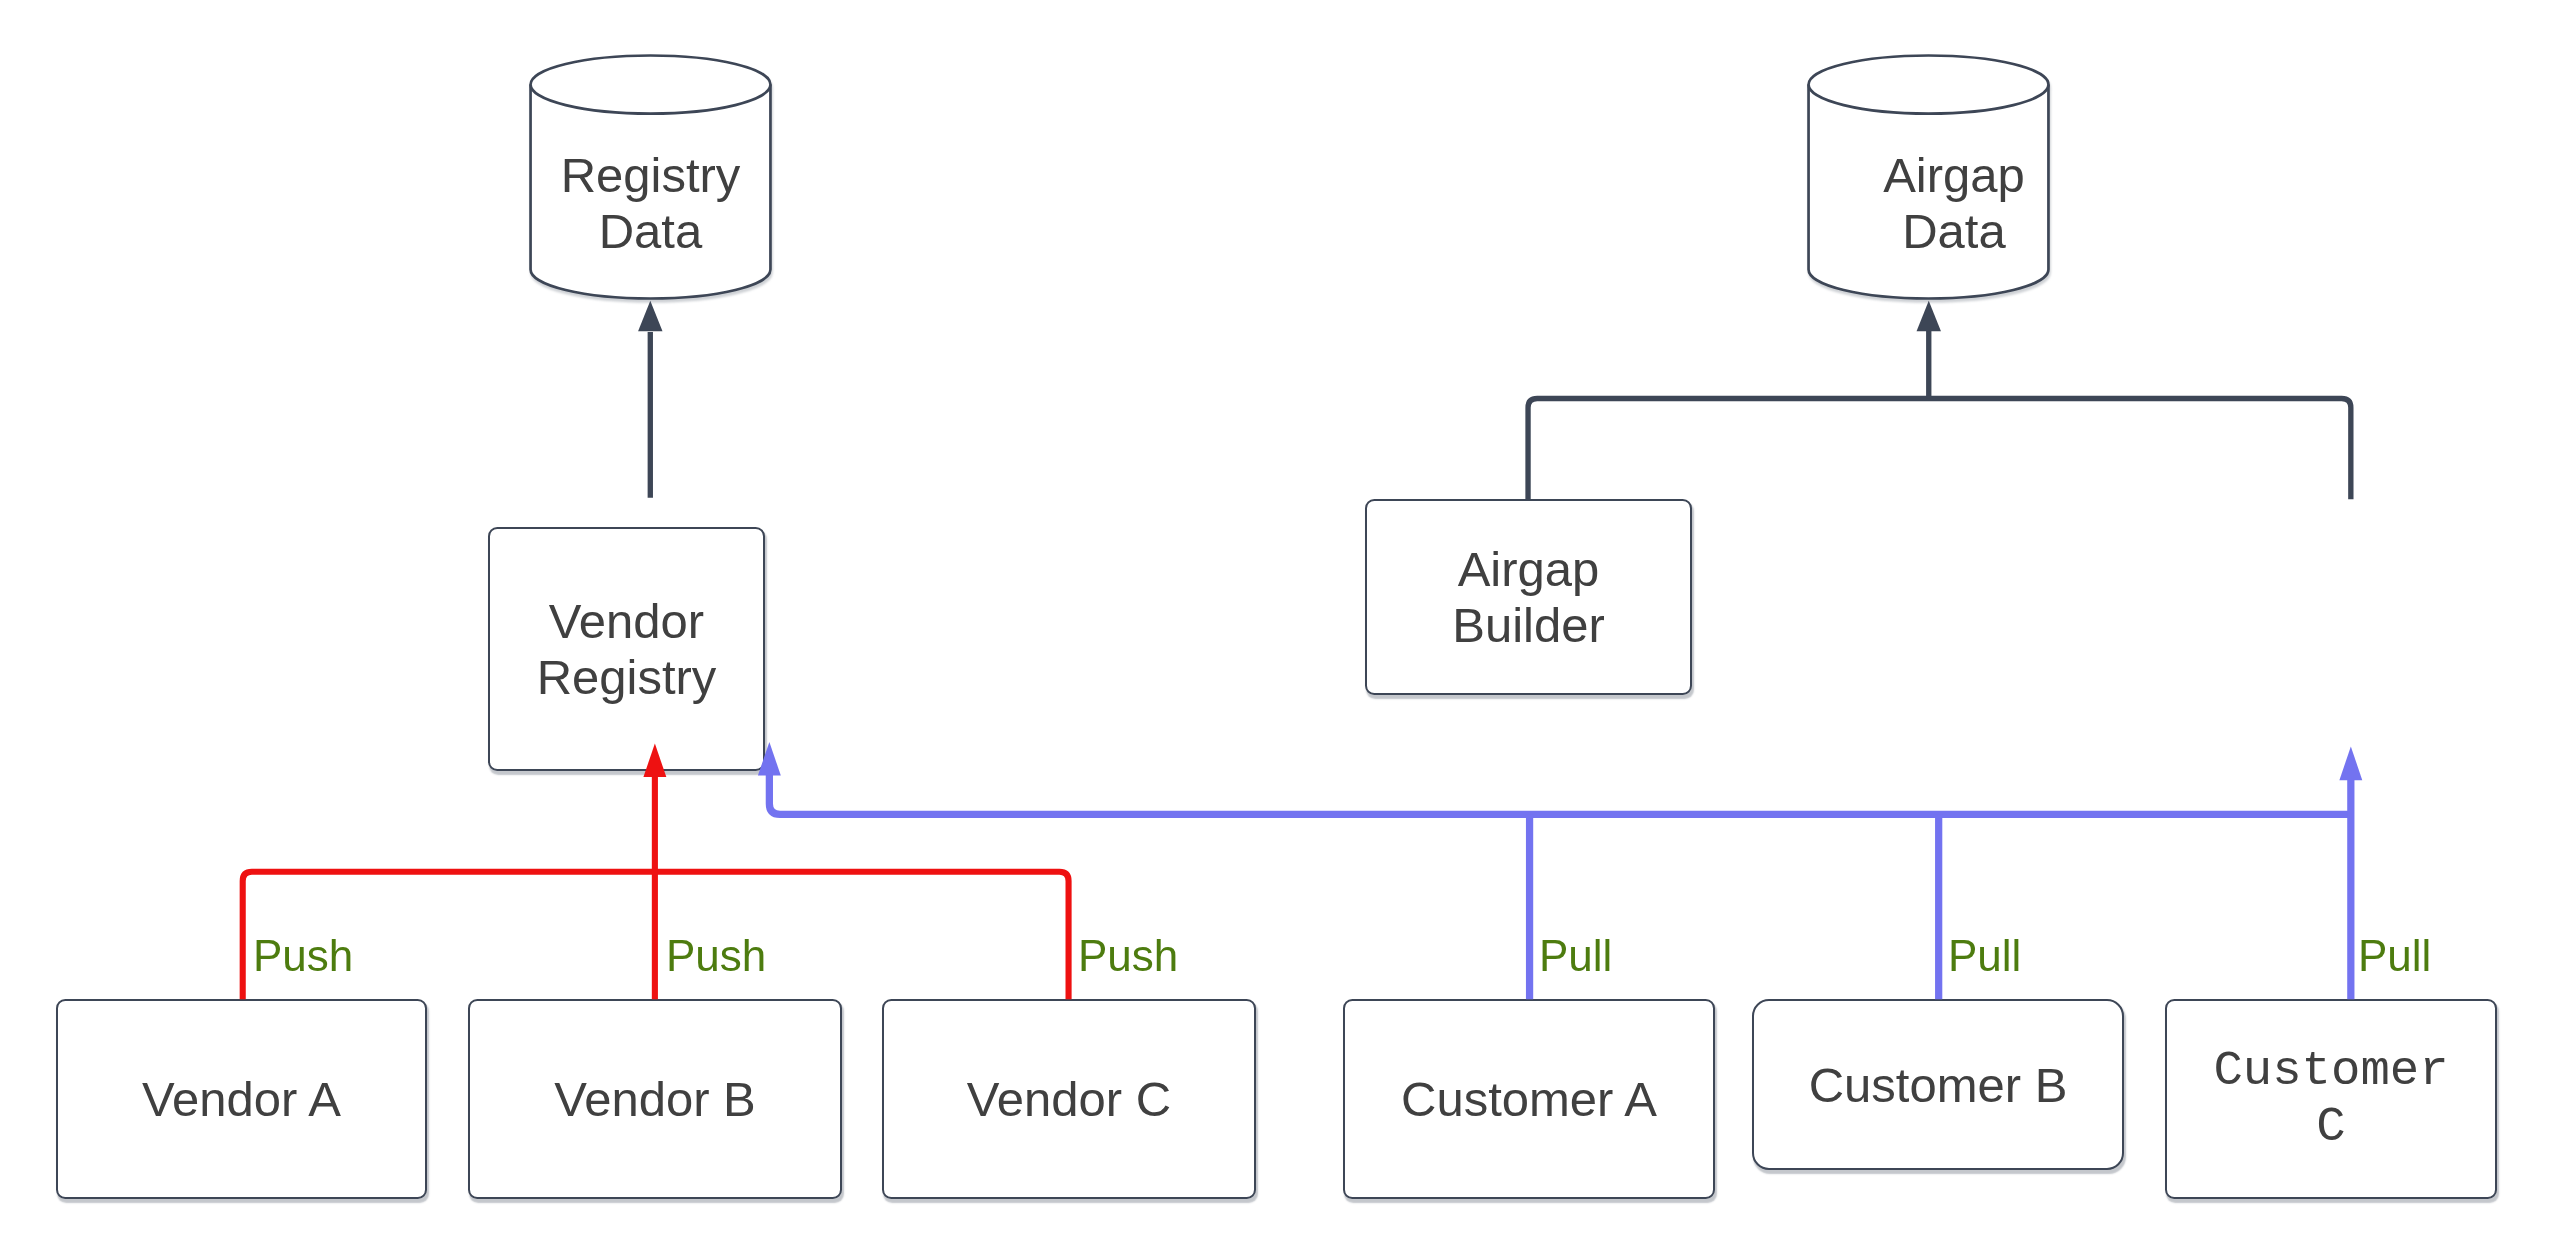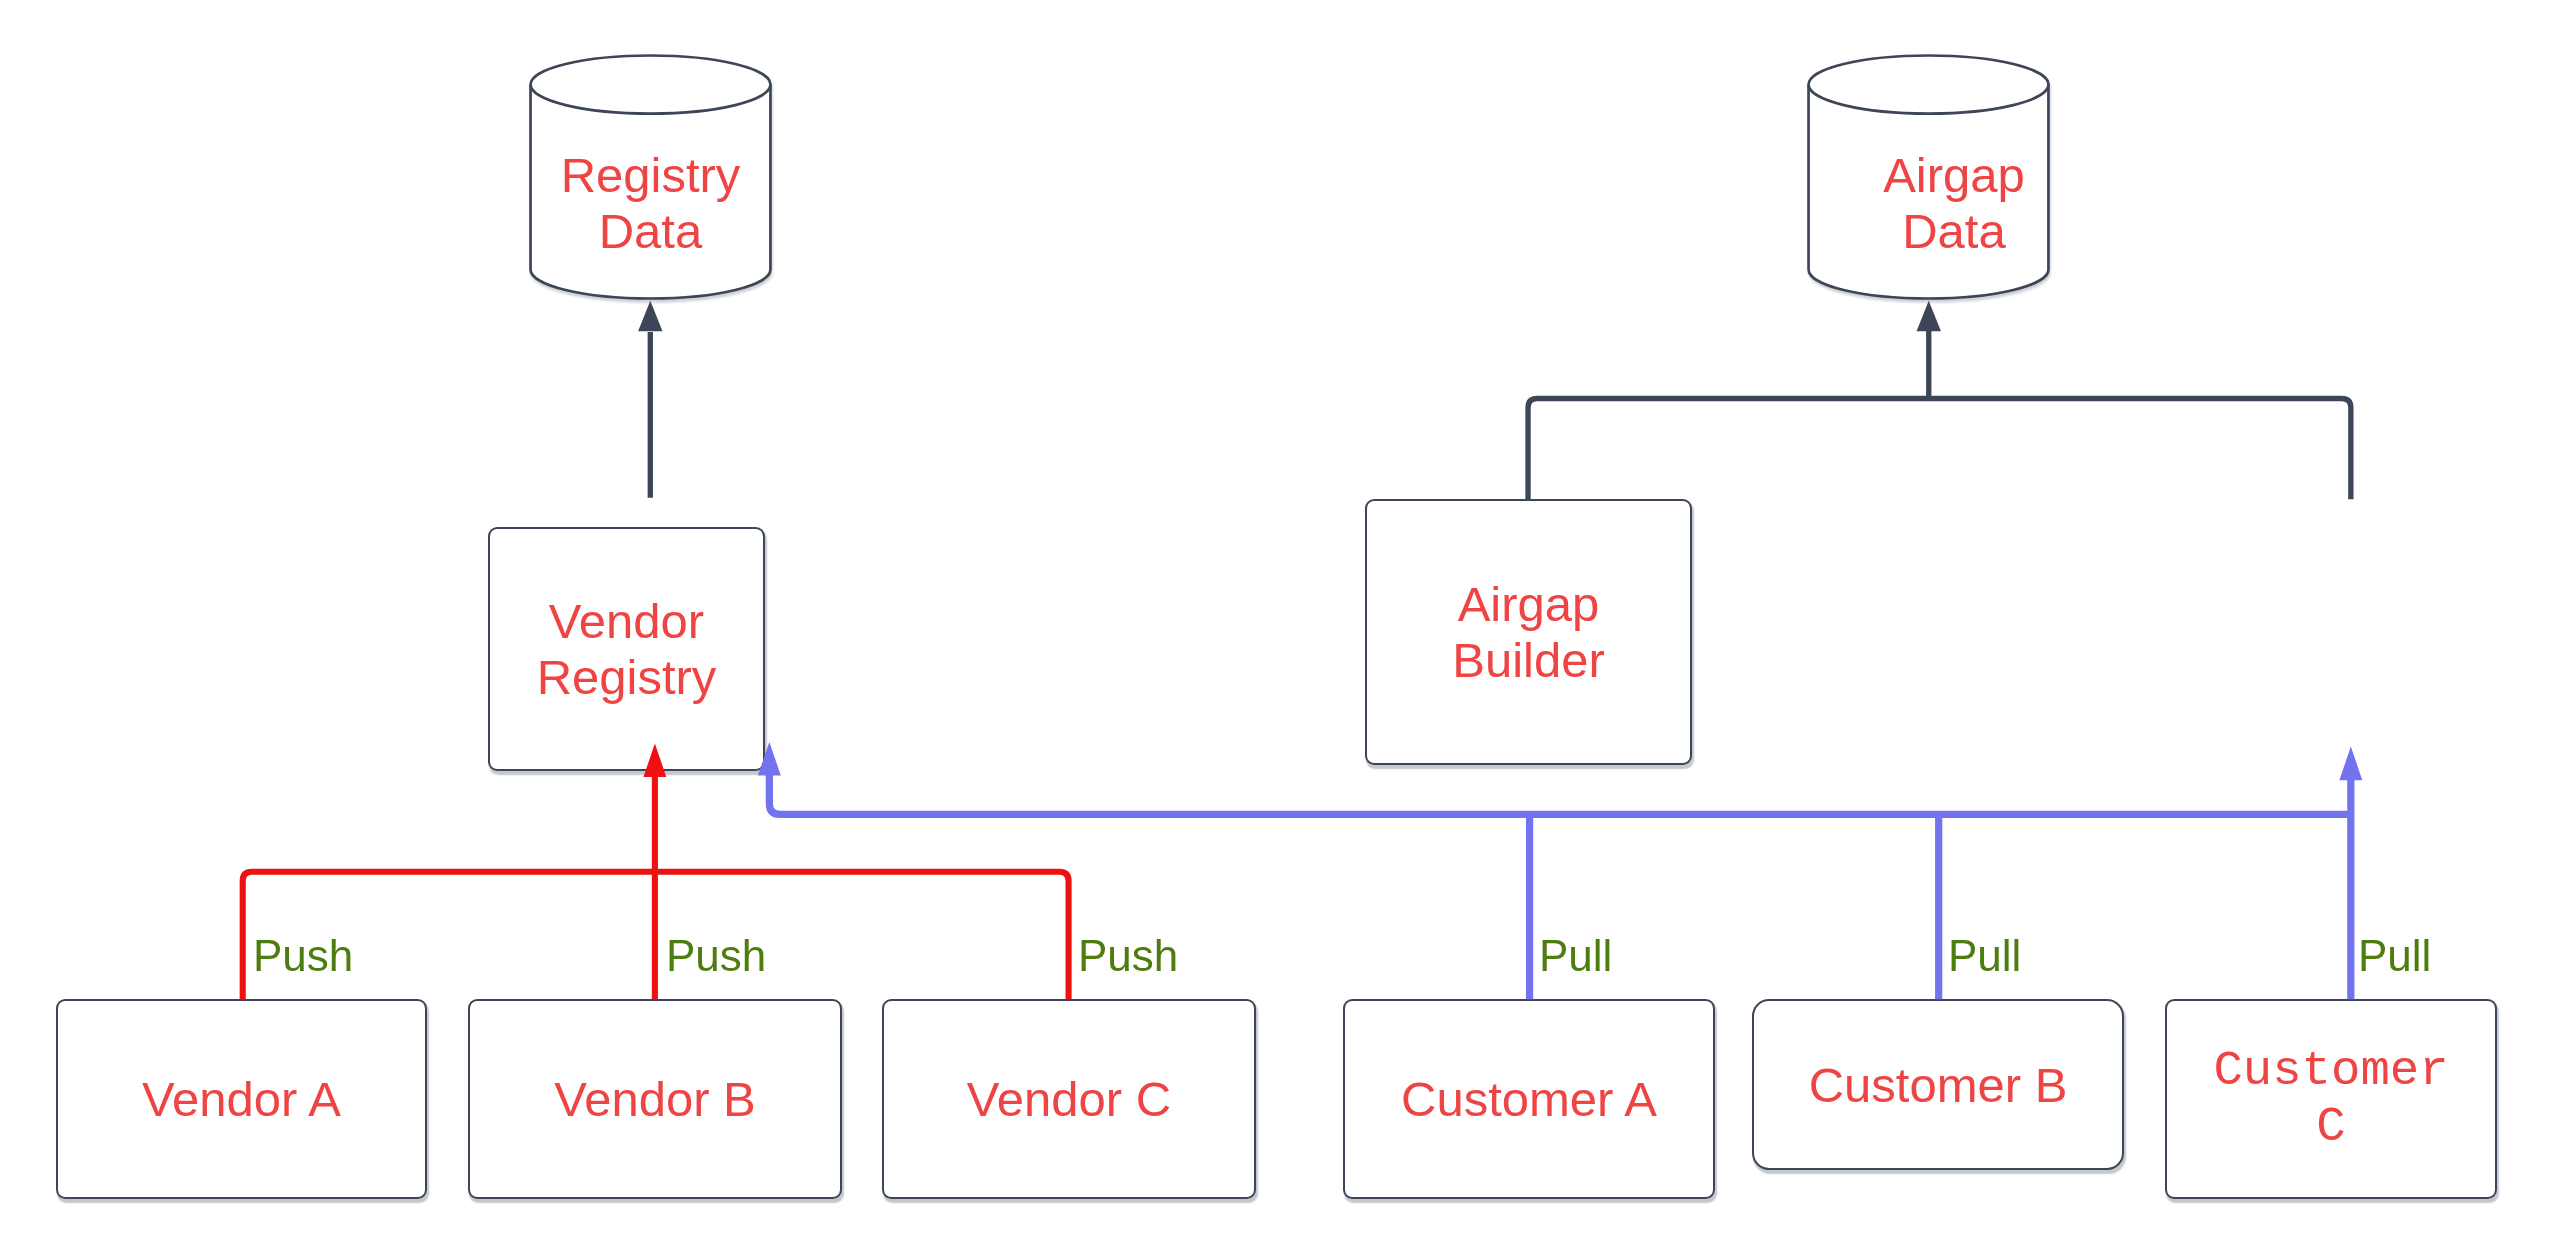--- a/index.html
+++ b/index.html
@@ -6,21 +6,21 @@
   .canvas{
     position:relative;width:2576px;height:1258px;background:#ffffff;overflow:hidden;
     font-family:"Liberation Sans","DejaVu Sans",sans-serif;color:#3a4452;
   }
   .node{
     position:absolute;background:#ffffff;border:2.7px solid #3d4656;border-radius:9.2px;
     display:flex;align-items:center;justify-content:center;text-align:center;
     box-shadow:1.5px 3.1px 1.5px rgba(61,70,86,0.30);box-sizing:border-box;
   }
   .node .label,.cyl .label{
-    font-size:49px;line-height:56px;color:#ef4444;padding:0 18px;text-align:center;
+    font-size:49px;line-height:56px;color:#404040;padding:0 18px;text-align:center;
   }
   .cyl{position:absolute;}
   .cyl svg{position:absolute;left:0;top:0;filter:drop-shadow(1.5px 3.1px 0.8px rgba(61,70,86,0.25));}
   .cyl .label{
     position:absolute;left:0;right:0;top:60px;bottom:7.6px;
     display:flex;align-items:center;justify-content:center;
   }
   .edge-label{
     position:absolute;font-size:44px;line-height:44px;color:#4d7c0f;white-space:nowrap;
   }
@@ -43,21 +43,21 @@
     <svg width="243" height="246" viewBox="0 0 318 322">
       <path d="M 2 40 L 2 282 A 157 38 0 0 0 316 282 L 316 40" fill="#ffffff" stroke-width="3.5" stroke="#3d4656"></path>
       <ellipse cx="159" cy="40" rx="157" ry="38" fill="#ffffff" stroke-width="3.5" stroke="#3d4656"></ellipse>
     </svg>
     <div class="label">Airgap Data</div>
   </div>
 
   <div class="node" style="left:488px;top:527px;width:277px;height:244px;">
     <div class="label" style="max-width:229px;">Vendor Registry</div>
   </div>
-  <div class="node" style="left:1365px;top:499px;width:327px;height:266px;">
+  <div class="node" style="left:1365px;top:499px;width:327px;height:196px;">
     <div class="label" style="max-width:214px;">Airgap Builder</div>
   </div>
 
   <div class="node" style="left:56px;top:999px;width:371px;height:200px;">
     <div class="label">Vendor A</div>
   </div>
   <div class="node" style="left:468px;top:999px;width:374px;height:200px;">
     <div class="label">Vendor B</div>
   </div>
   <div class="node" style="left:882px;top:999px;width:374px;height:200px;">

